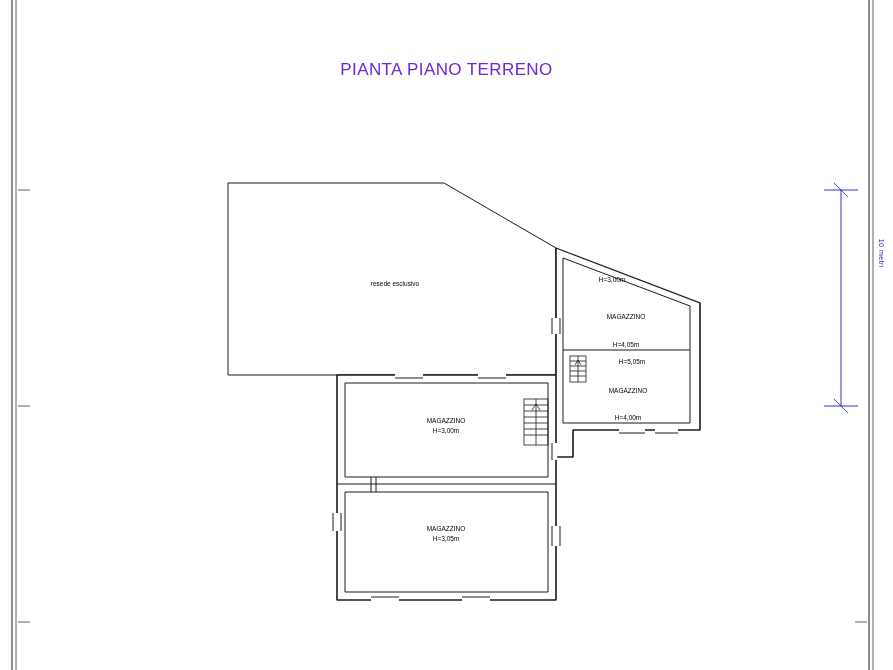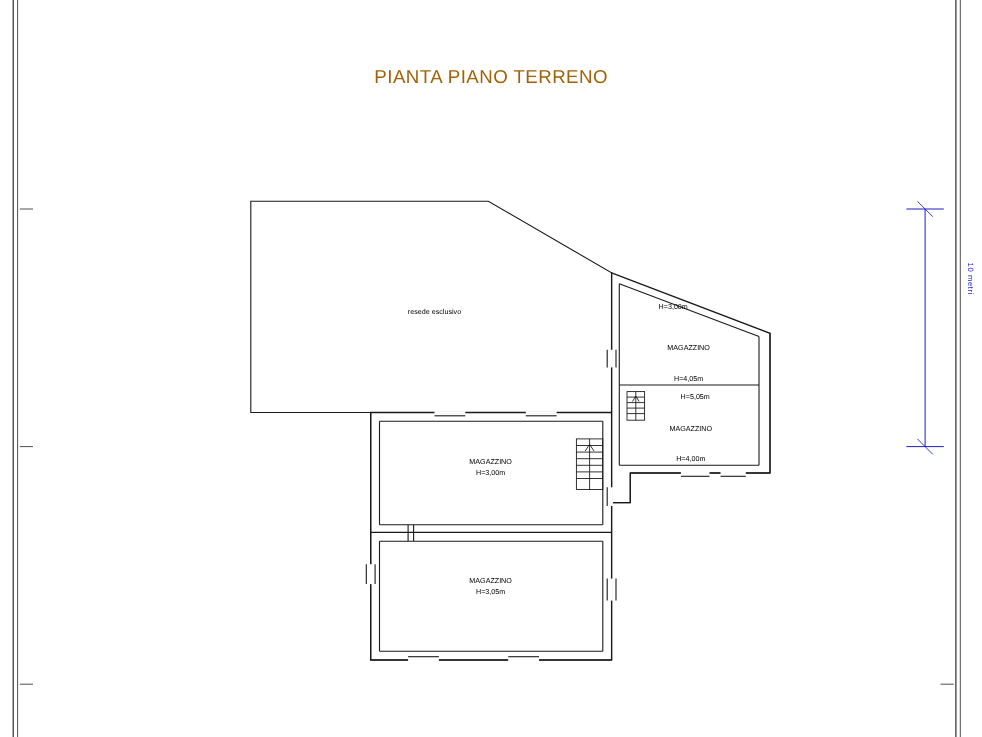--- a/index.html
+++ b/index.html
@@ -31,21 +31,21 @@
   }
   .title {
     position: absolute;
     left: 0;
     top: 60px;
     width: 893px;
     text-align: center;
     font-size: 17px;
     letter-spacing: 0.4px;
     font-family: "Liberation Sans", sans-serif;
-    color: #a16207;
+    color: #6d28d9;
   }
   .lbl {
     position: absolute;
     font-family: "Liberation Sans", sans-serif;
     color: #000000;
     white-space: nowrap;
   }
   .lbl-room {
     font-size: 6.5px;
     text-align: center;

